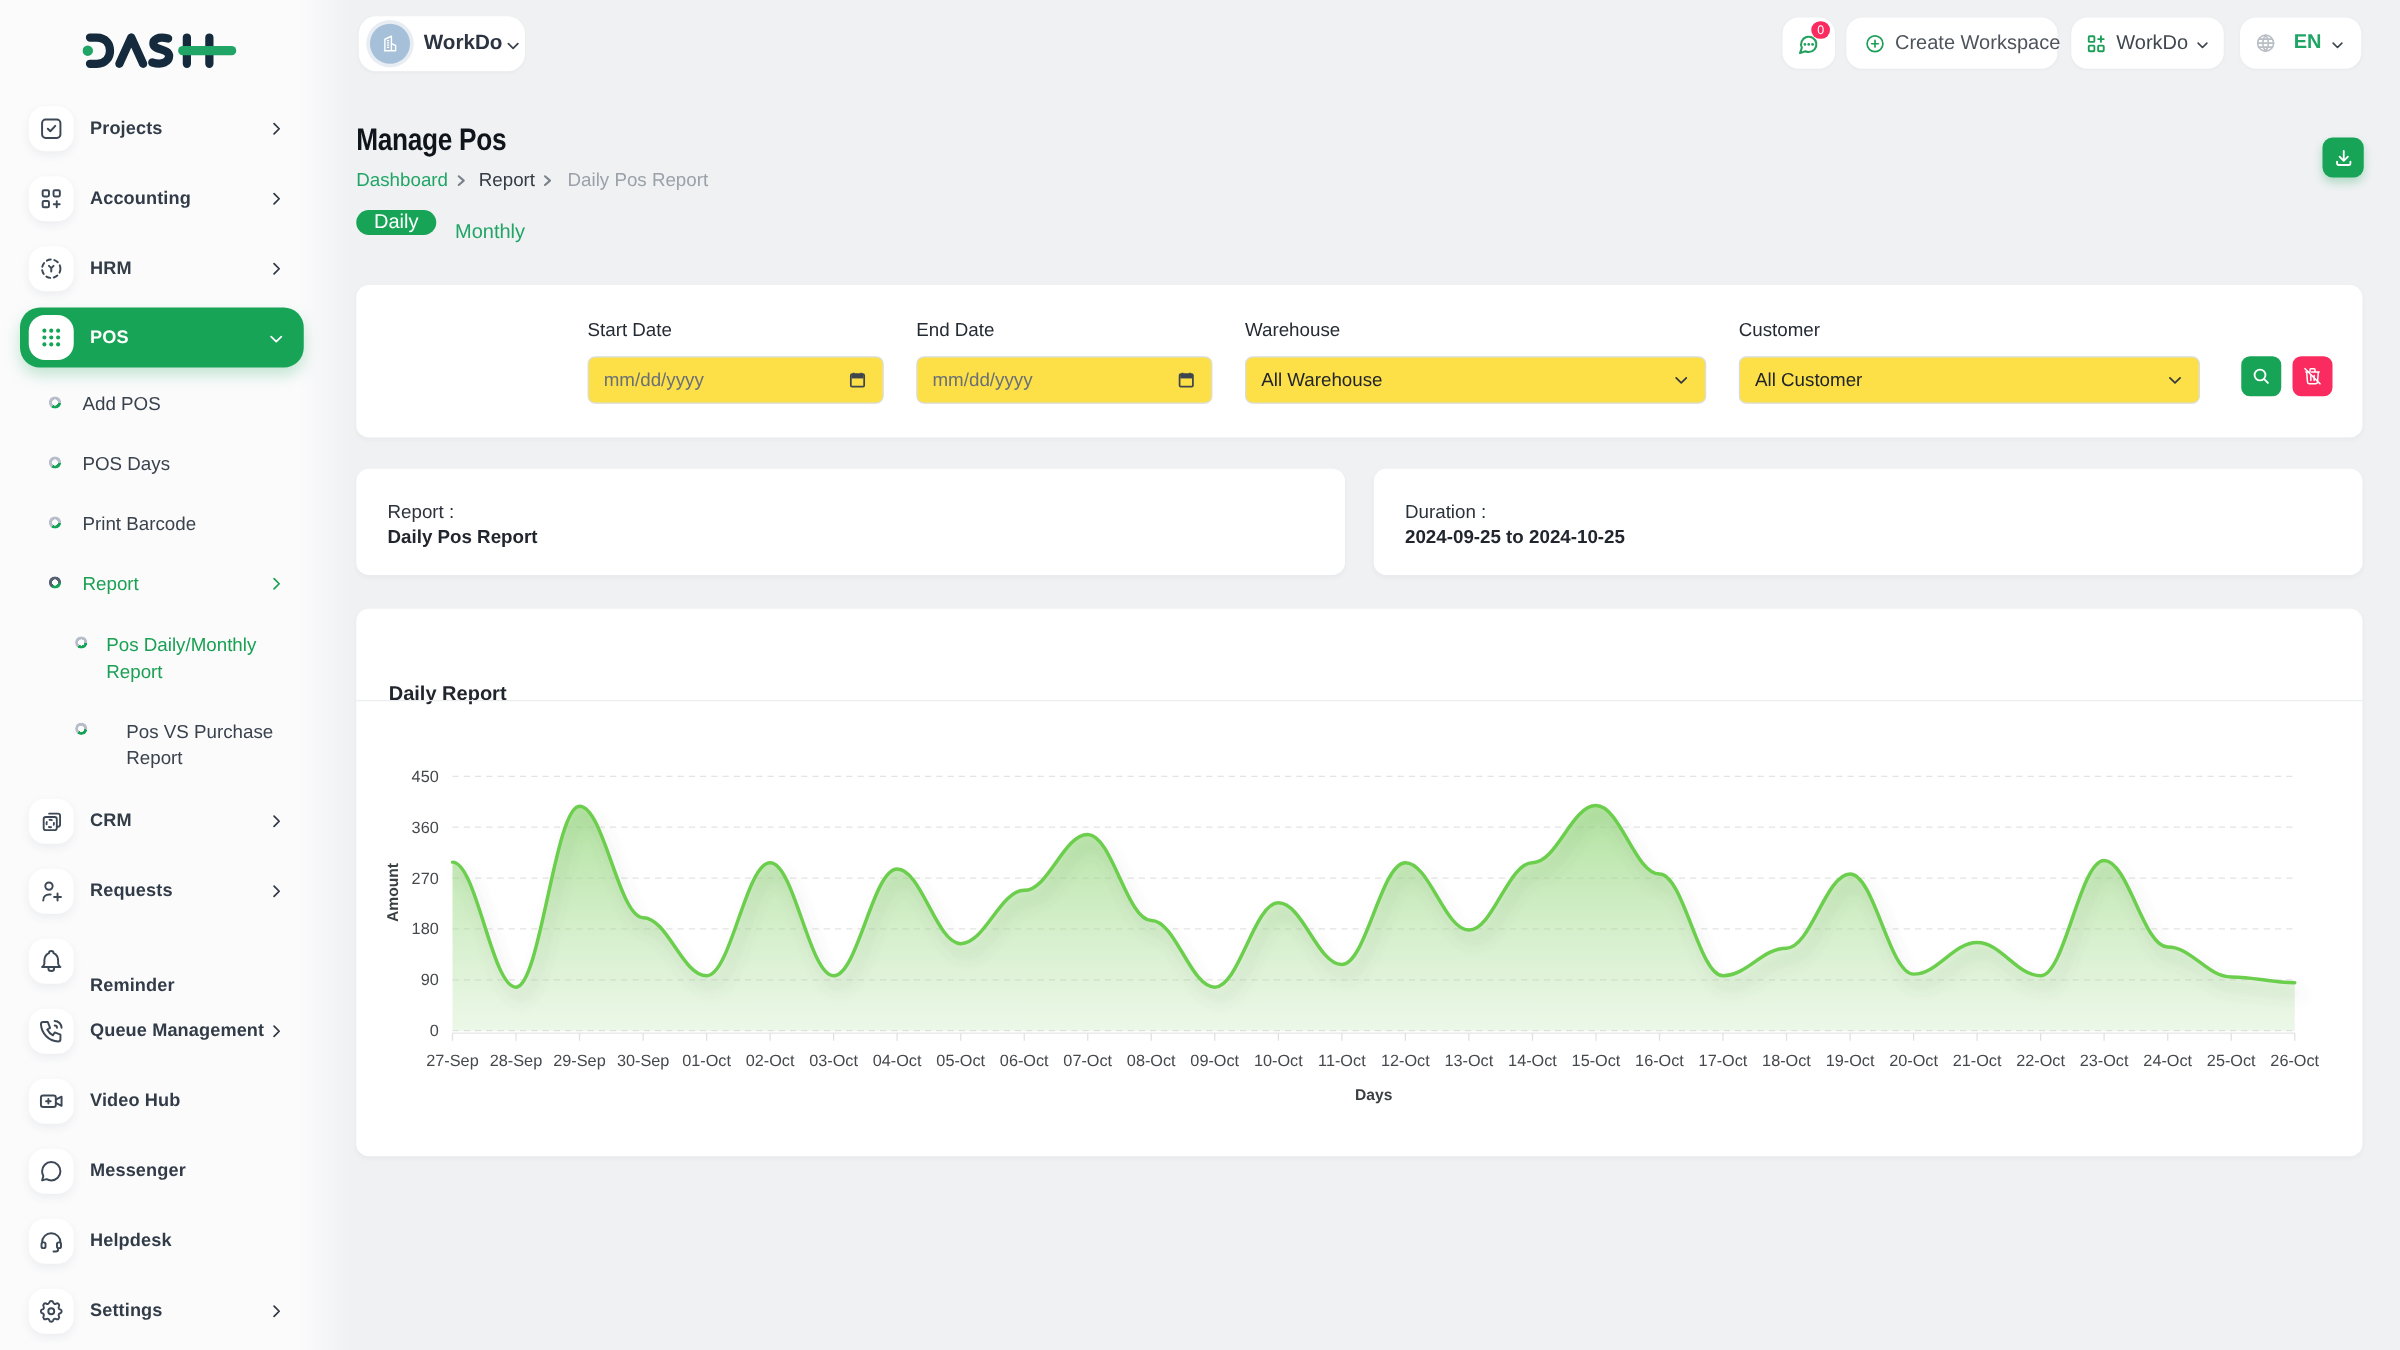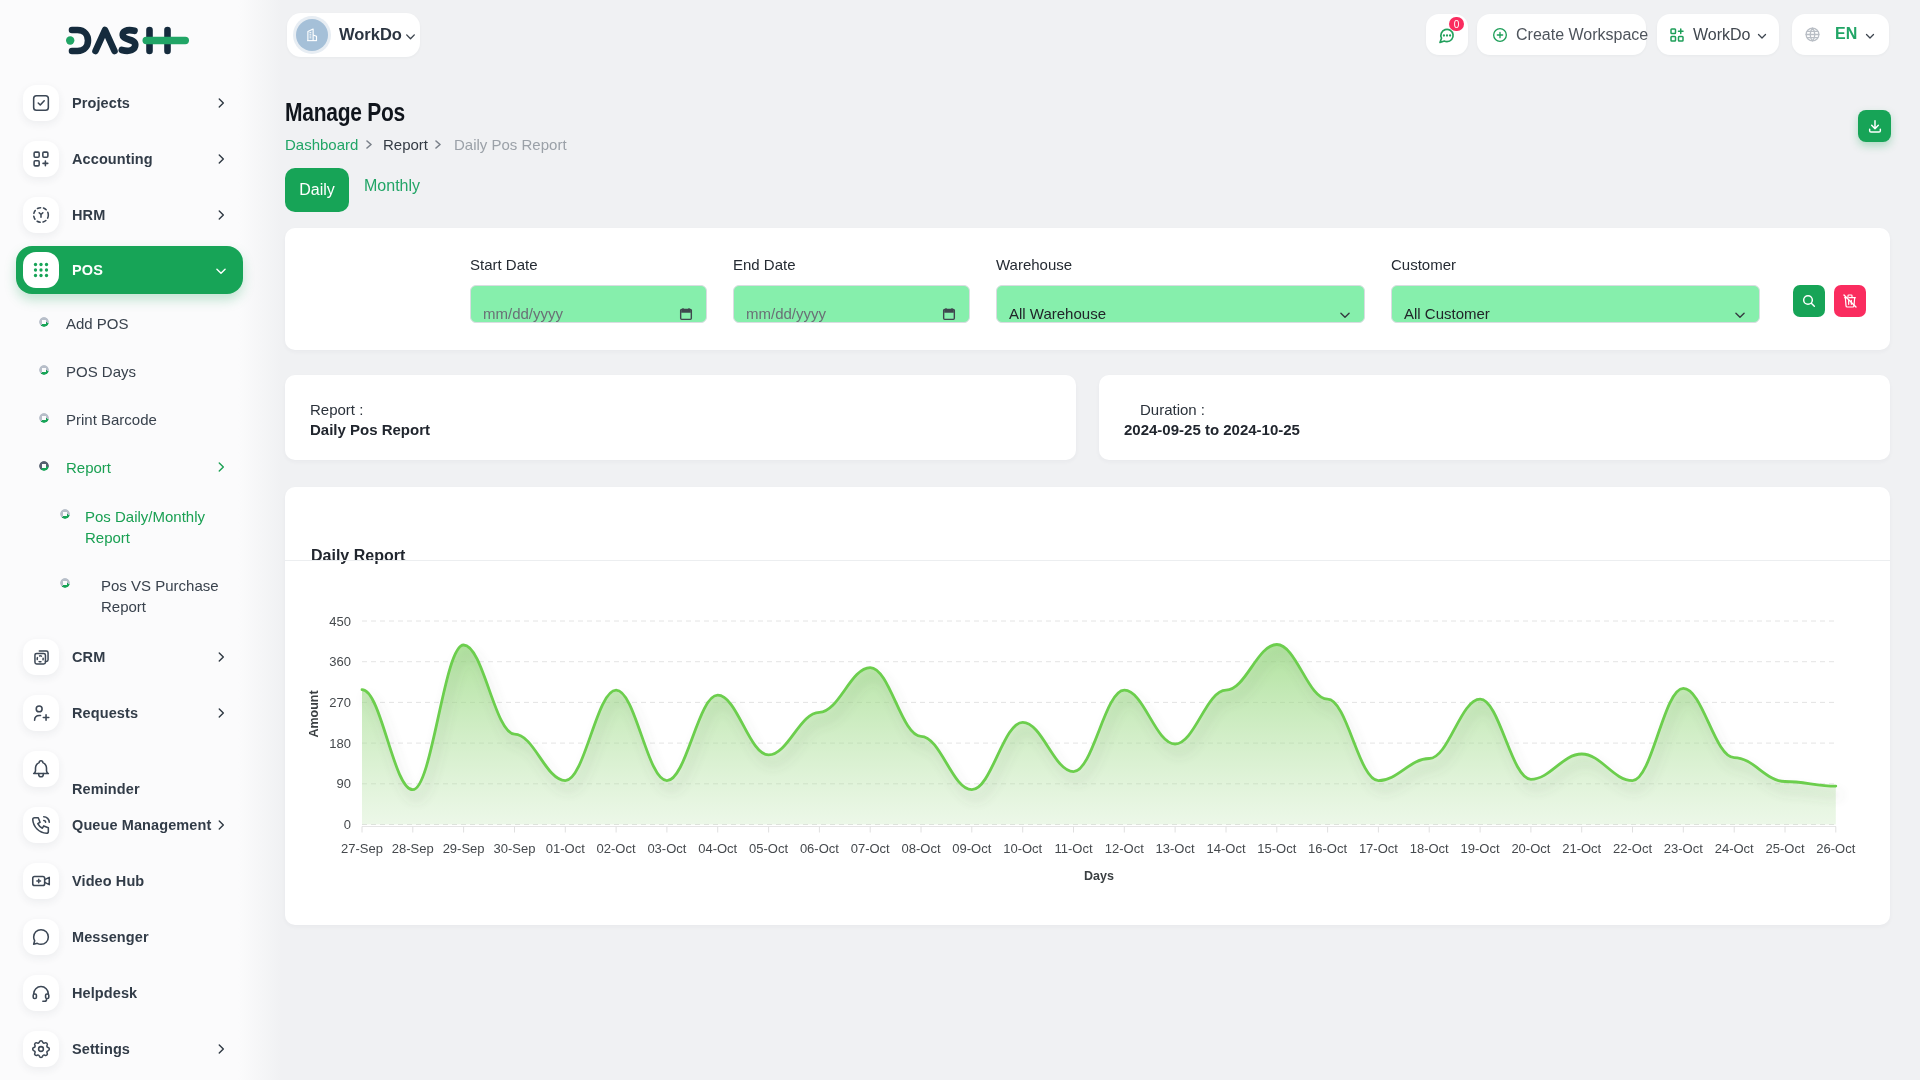--- a/index.html
+++ b/index.html
@@ -18,26 +18,26 @@
 .ring { position:absolute; width:10px; height:10px; border-radius:50%;
   background:conic-gradient(from 0deg, #b7bec9 0 100deg, #17a457 100deg 218deg, #b7bec9 218deg 360deg);
   -webkit-mask:radial-gradient(circle at 50% 50%, transparent 0 2.4px, #000 2.5px); }
 .pospill { position:absolute; left:16px; top:246px; width:227px; height:48px; background:#17a457; border-radius:16px;
   box-shadow:0 6px 12px rgba(23,164,87,.25); }
 
 .pill { position:absolute; background:#fff; border-radius:14px; box-shadow:0 1px 3px rgba(30,40,60,.04); }
 
 .card { position:absolute; background:#fff; border-radius:10px; box-shadow:0 2px 4px rgba(40,50,70,.04); }
 
-.btn-daily { position:absolute; left:285px; top:168px; width:64px; height:44px; background:#17a457; color:#fff;
+.btn-daily { position:absolute; left:285px; top:168px; width:64px; height:20px; background:#17a457; color:#fff;
   border-radius:10px; font-size:16px; display:flex; align-items:center; justify-content:center; }
 
 .flabel { position:absolute; font-size:15px; color:#252b33; }
-.finput { position:absolute; height:38px; background:#86efac; border:1px solid #d9dde1; border-radius:6px;
-  display:flex; align-items:flex-end; padding:0 12px; font-size:15px; }
+.finput { position:absolute; height:38px; background:#fde047; border:1px solid #d9dde1; border-radius:6px;
+  display:flex; align-items:center; padding:0 12px; font-size:15px; }
 .dl-btn { position:absolute; left:1858px; top:110px; width:33px; height:32px; background:#17a457; border-radius:8px;
   display:flex; align-items:center; justify-content:center; box-shadow:0 4px 8px rgba(23,164,87,.3); }
 </style>
 </head>
 <body>
 <div class="sidebar"></div>
 
 <svg class="abs" style="left:66px;top:25px;" width="124" height="31" viewBox="0 0 124 31">
   <g fill="none" stroke="#152b3d" stroke-width="6.6" stroke-linecap="round" stroke-linejoin="round">
     <path d="M6 5 H11.5 C18.7 5 22 10.3 22 15.5 C22 20.7 18.7 26 11.5 26 H6"></path>
@@ -299,21 +299,21 @@
   <svg width="16" height="16" viewBox="0 0 24 24" fill="none" stroke="#fff" stroke-width="1.8" stroke-linecap="round" stroke-linejoin="round">
       <path d="M4 7h3m4 0h9M10 11v6M14 11v6M5 7l1 12a2 2 0 002 2h8a2 2 0 002-2l1-12M9 7V4a1 1 0 011-1h4a1 1 0 011 1v3"></path>
       <path d="M3 3l18 18" stroke-width="2"></path>
     </svg>
   </div>
 
 <div class="card" style="left:285px;top:375px;width:791px;height:85px;"></div>
 <div class="abs" style="left:310px;top:401px;font-size:15px;color:#2b323b;">Report :</div>
 <div class="abs" style="left:310px;top:421px;font-size:15px;font-weight:bold;color:#21262e;">Daily Pos Report</div>
 <div class="card" style="left:1099px;top:375px;width:791px;height:85px;"></div>
-<div class="abs" style="left:1124px;top:401px;font-size:15px;color:#2b323b;margin-left:16px;">Duration :</div>
+<div class="abs" style="left:1124px;top:401px;font-size:15px;color:#2b323b;">Duration :</div>
 <div class="abs" style="left:1124px;top:421px;font-size:15px;font-weight:bold;color:#21262e;">2024-09-25 to 2024-10-25</div>
 
 <div class="card" style="left:285px;top:487px;width:1605px;height:438px;"></div>
 <div class="abs" style="left:311px;top:511px;font-size:16px;font-weight:bold;color:#21262e;margin-top:36px;">Daily Report</div>
 <div class="abs" style="left:285px;top:560px;width:1605px;height:1px;background:#eceef0;"></div>
 
 <svg class="abs" style="left:285px;top:487px;" width="1605" height="438" viewBox="0 0 1605 438">
   <defs>
     <linearGradient id="fillgrad" x1="0" y1="0" x2="0" y2="1">
       <stop offset="0" stop-color="#8fd675" stop-opacity="0.7"></stop>

